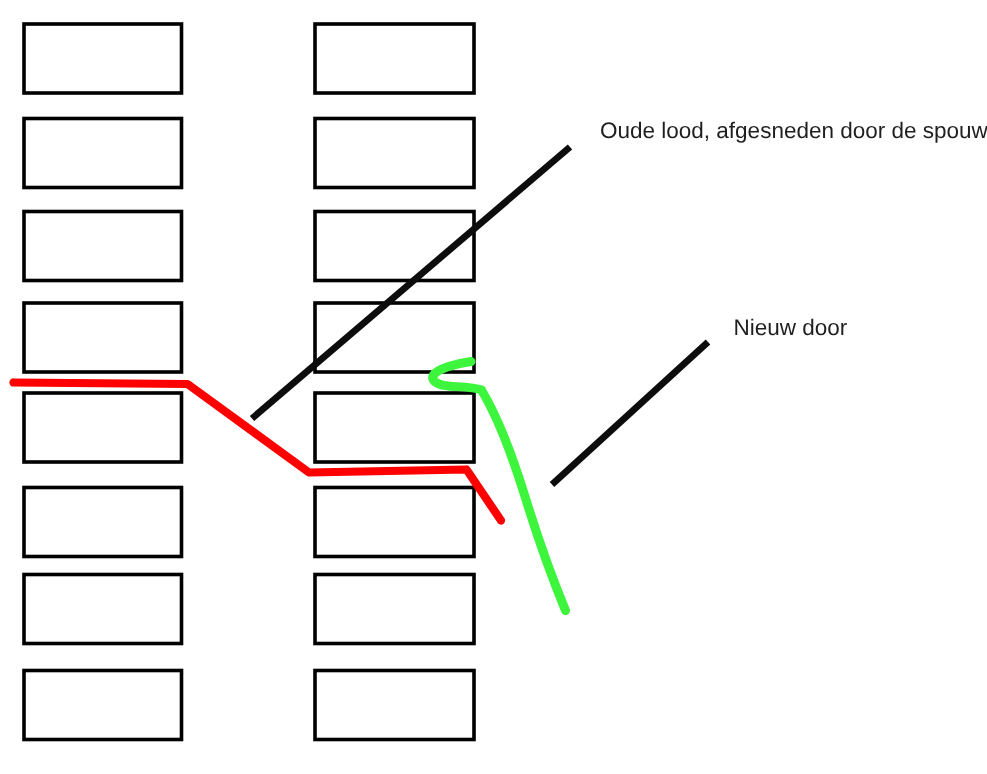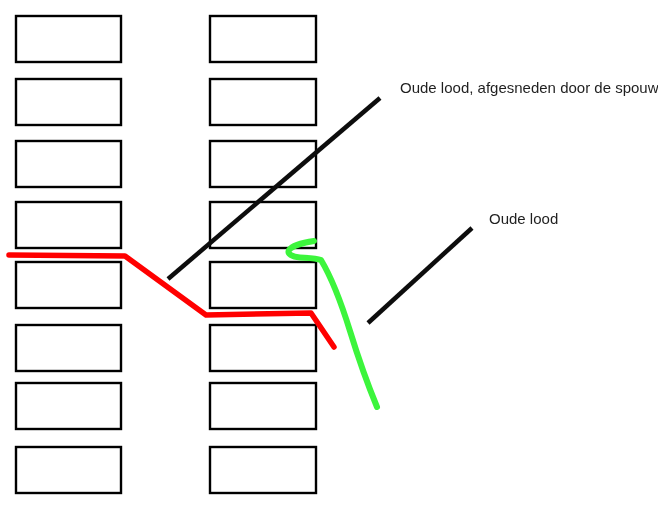--- a/index.html
+++ b/index.html
@@ -57,14 +57,14 @@
         <line x1="472" y1="228" x2="368" y2="323" stroke="#0d0d0d" stroke-width="4.5" stroke-linecap="butt"></line>
       </g>
     <g id="lead-layer">
         <polyline points="9,255 125,256 206,315 311,313 334,347" fill="none" stroke="#ff0000" stroke-width="5.5" stroke-linecap="round" stroke-linejoin="round"></polyline>
         <path d="M 314 241 C 303 242.5, 292 246, 289 250 C 287 254, 292 257, 300 257.5 C 308 258, 316 258, 321 260 C 330 275, 341 302, 350 331 C 358 357, 370 390, 377 407" fill="none" stroke="#3cf53c" stroke-width="6" stroke-linecap="round" stroke-linejoin="round"></path>
       </g>
   </svg>
 
   <div class="annotation-label" style="left: 400px; top: 79px;">Oude lood, afgesneden door de spouw</div>
 
-  <div class="annotation-label" style="left: 489px; top: 210px;">Oude lood</div>
+  <div class="annotation-label" style="left: 489px; top: 210px;">Nieuw door</div>
 </div>
 
 </body></html>

